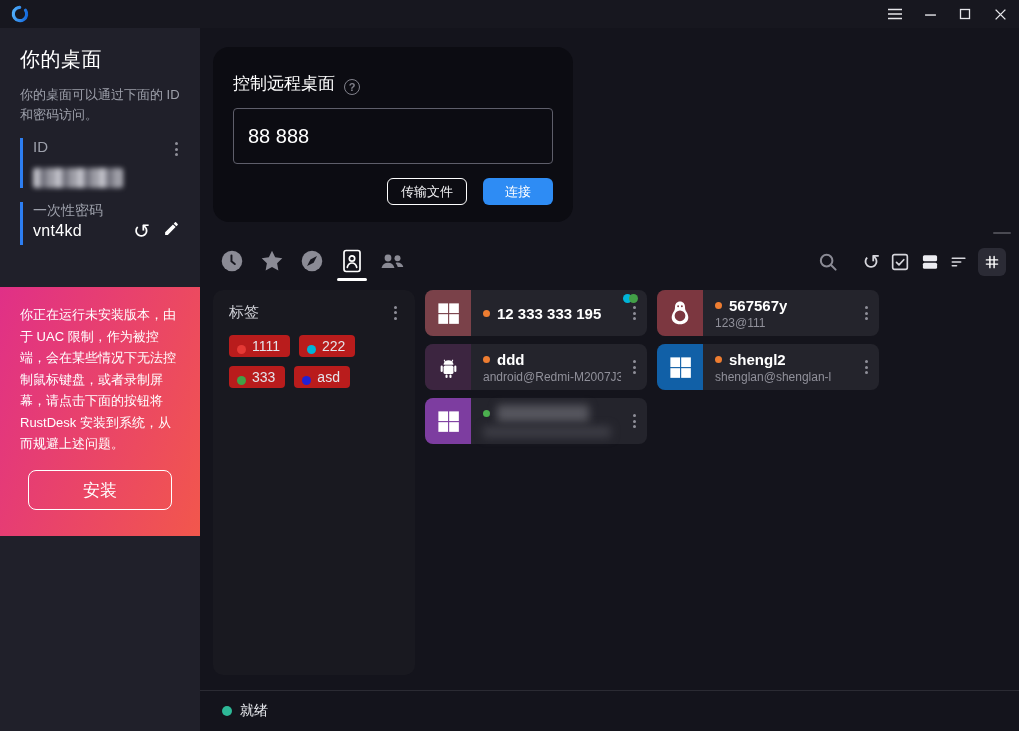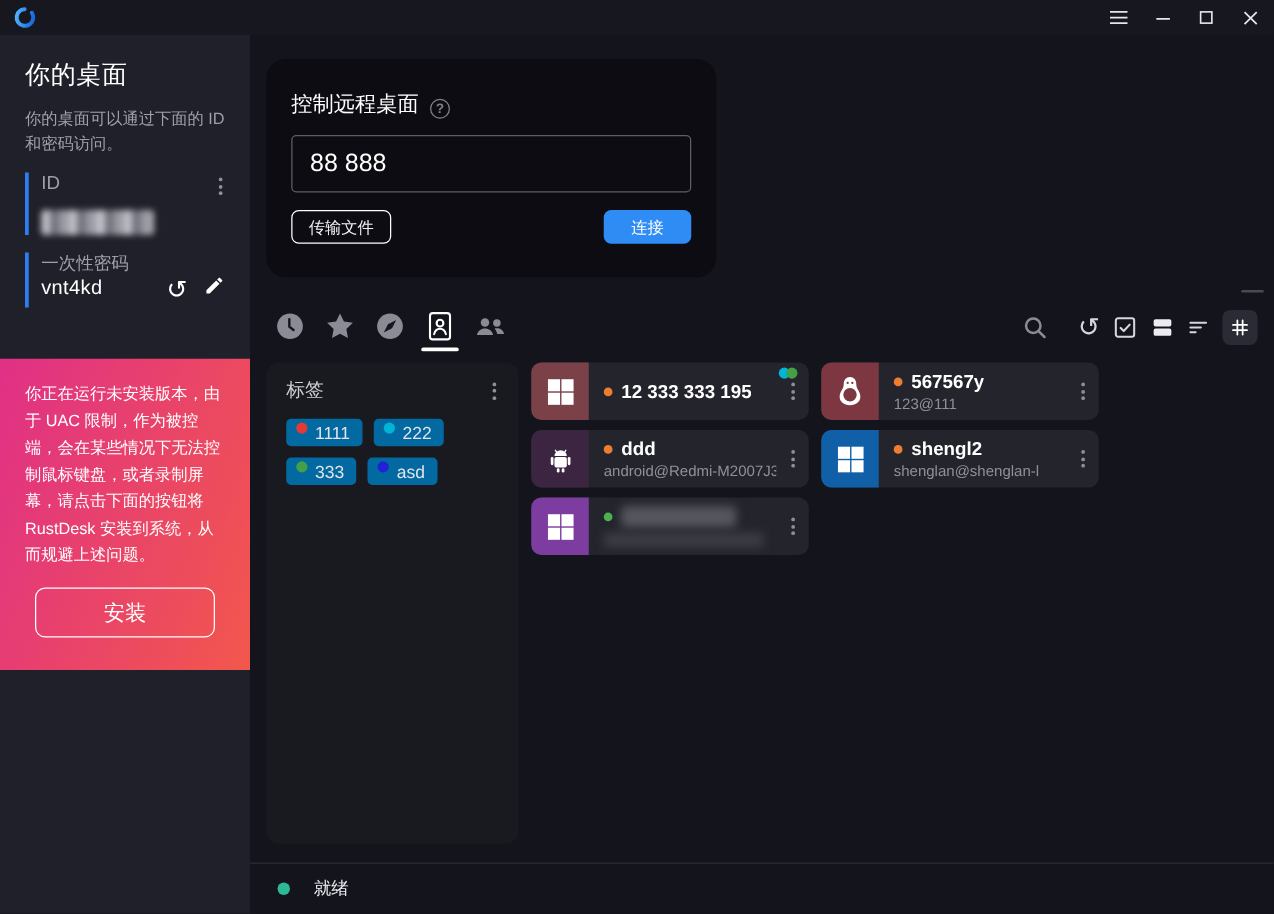--- a/index.html
+++ b/index.html
@@ -32,59 +32,59 @@
   .refresh-glyph{font-size:20px;color:#fff;line-height:1;font-family:"DejaVu Sans",sans-serif}
   .warning{position:absolute;left:0;right:0;top:259px;padding:17px 20px 26px;font-size:13px;line-height:1.66;color:#fff}
   .install-btn{display:block;width:144px;height:40px;margin:15px auto 0;border:1px solid #fff;border-radius:8px;background:transparent;color:#fff;font-size:17px;font-family:Liberation Serif, serif;cursor:pointer}
 
   
   .main{flex:1;position:relative;padding:0 13px;min-width:0}
   .remote-card{margin-top:19px;width:360px;height:175px;background:#0c0c12;border-radius:16px;padding:25px 20px 0}
   .rc-title-row{display:flex;align-items:flex-end;gap:9px}
   .rc-title{font-size:17px;color:#fff;font-weight:500}
   .help-circle{width:16px;height:16px;border:1.5px solid #82828c;border-radius:50%;color:#82828c;font-size:11px;display:grid;place-items:center;font-weight:700}
-  .rc-input{margin-top:13px;width:320px;height:46px;background:transparent;border:1px solid #5e5e6a;border-radius:4px;color:#fff;font-size:20px;padding:0 14px;font-family:inherit;outline:none}
-  .rc-buttons{margin-top:14px;display:flex;justify-content:space-between;gap:16px}
+  .rc-input{margin-top:13px;width:320px;height:56px;background:transparent;border:1px solid #5e5e6a;border-radius:4px;color:#fff;font-size:20px;padding:0 14px;font-family:inherit;outline:none}
+  .rc-buttons{margin-top:14px;display:flex;justify-content:flex-end;gap:16px}
   .btn-transfer{height:27px;padding:0 13px;background:transparent;border:1px solid #fff;border-radius:6px;color:#f0f0f3;font-size:13px;font-family:inherit;cursor:pointer}
   .btn-connect{height:27px;width:70px;border:none;border-radius:6px;color:#fff;font-size:13px;background:#2e8cf4;font-family:inherit;cursor:pointer}
 
   .toolbar{margin-top:26px;height:34px;display:flex;align-items:flex-start}
   .tabs{display:flex;gap:16px;margin-left:7px}
   .tab{width:24px;display:flex;flex-direction:column;align-items:center;overflow:visible;cursor:pointer}
   .tab svg{display:block}
   .tab-underline{width:30px;height:3px;border-radius:2px;background:#fff;margin-top:4px;flex-shrink:0}
   .right-icons{margin-left:auto;display:flex;align-items:center;gap:9px;height:28px}
   .ri{display:grid;place-items:center;cursor:pointer}
   .search-i{margin-right:14px}
   .grid-btn{width:28px;height:28px;background:#2b2b35;border-radius:6px}
 
   .peers-row{display:flex;margin-top:8px}
   .tags-panel{width:202px;height:385px;background:#191920;border-radius:10px;padding:13px 16px;flex-shrink:0}
   .tp-head{display:flex;align-items:center;position:relative}
   .tp-title{font-size:15px;color:#cfd0d6}
   .tp-dots{margin-left:auto;cursor:pointer}
   .tags-list{margin-top:13px;display:flex;flex-wrap:wrap;gap:9px}
-  .tag-pill{display:flex;align-items:flex-start;gap:6px;background:#0369a1;border-radius:4px;padding:3px 10px 3px 8px;font-size:14px;color:#e4e4ea;cursor:pointer}
+  .tag-pill{display:flex;align-items:flex-end;gap:6px;background:#b91c1c;border-radius:4px;padding:3px 10px 3px 8px;font-size:14px;color:#e4e4ea;cursor:pointer}
   .tag-pill i{width:9px;height:9px;border-radius:50%;display:block;flex-shrink:0}
 
   .peer-grid{margin-left:10px;display:grid;grid-template-columns:222px 222px;gap:8px 10px;align-content:start}
   .peer-card{height:46px;background:#24242c;border-radius:8px;display:flex;position:relative;cursor:pointer}
   .peer-icon{width:46px;height:46px;border-radius:8px 0 0 8px;display:grid;place-items:center;flex-shrink:0}
   .peer-body{flex:1;min-width:0;display:flex;flex-direction:column;justify-content:center;padding-left:12px;padding-right:26px}
   .name-row{display:flex;align-items:center;gap:7px}
   .p-dot{width:7px;height:7px;border-radius:50%;flex-shrink:0}
   .p-name{font-size:15px;font-weight:700;color:#fff;white-space:nowrap;overflow:hidden}
   .p-sub{font-size:12px;color:#90909a;margin-top:2px;white-space:nowrap;overflow:hidden}
   .p-tagdots{position:absolute;top:4px;right:9px;display:flex}
   .p-tagdots i{width:9px;height:9px;border-radius:50%;margin-left:-3px}
   .p-menu{position:absolute;right:9px;top:50%;transform:translateY(-50%);cursor:pointer}
   .name-blob{width:92px;height:17px;background:#56565e;filter:blur(4px);border-radius:3px}
   .sub-blob{width:128px;height:12px;background:#3c3c44;filter:blur(4px);border-radius:3px;margin-top:4px}
 
-  .statusbar{position:absolute;left:0;right:0;bottom:0;height:41px;border-top:1px solid #2b2b33;display:flex;align-items:center;padding-left:22px;gap:19px}
+  .statusbar{position:absolute;left:0;right:0;bottom:0;height:41px;border-top:1px solid #2b2b33;display:flex;align-items:center;padding-left:22px;gap:8px}
   .status-dot{width:10px;height:10px;border-radius:50%}
   .status-text{font-size:14px;color:#eceef2}
   .scroll-thumb{position:absolute;top:204px;right:8px;width:18px;height:2px;background:#4a4a52;border-radius:1px}
 </style>
 </head>
 <body>
 
 <div class="app">
 
   <div class="titlebar">

